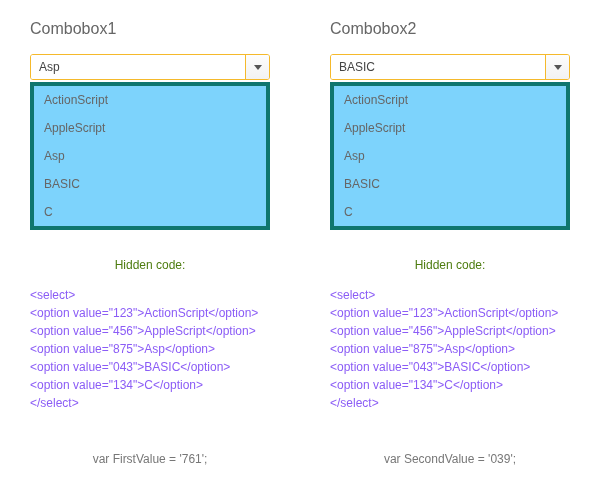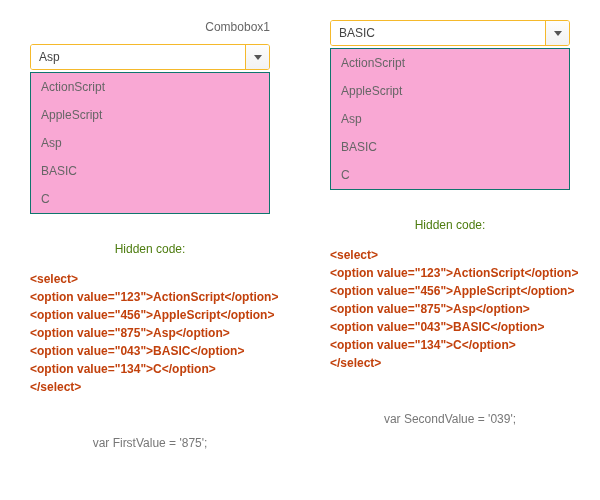--- a/index.html
+++ b/index.html
@@ -15,24 +15,24 @@
   }
   .columns {
     display: flex;
     gap: 60px;
   }
   .col {
     flex: 1;
     min-width: 0;
   }
   .title {
-    text-align: right;
+    text-align: left;
     color: #666;
-    font-size: 12px;
-    margin-bottom: 10px;
+    font-size: 16px;
+    margin-bottom: 16px;
   }
   .combo-wrap {
     position: relative;
     margin: 0 auto;
     width: 100%;
   }
   .combo {
     display: flex;
     border: 1px solid #f5b92b;
     border-radius: 3px;
@@ -54,42 +54,41 @@
     background: linear-gradient(#fdfdfd, #f2f2f2);
     border-left: 1px solid #f5b92b;
     display: flex;
     align-items: center;
     justify-content: center;
     cursor: pointer;
   }
   .combo-btn svg { display: block; }
   .dropdown {
     margin-top: 2px;
-    border: 1px solid #0f766e;
-    background: #f9a8d4;
+    border: 4px solid #0f766e;
+    background: #7dd3fc;
   }
   .dropdown-item {
     padding: 7px 10px;
     color: #666;
     cursor: pointer;
     font-size: 12px;
   }
   .hidden-label {
     text-align: center;
     color: #4d7c0f;
     margin: 28px 0 14px 0;
     font-size: 12px;
   }
   .code {
     font-family: Arial, sans-serif;
     font-size: 12px;
-    color: #c2410c;
+    color: #8b5cf6;
     line-height: 1.5;
     white-space: pre;
-    font-weight: bold;
   }
   .var-line {
     text-align: center;
     color: #777;
     font-size: 12px;
     margin-top: 40px;
   }
 </style>
 </head>
 <body>
@@ -118,24 +117,25 @@
       </div>
     </div>
     <div class="hidden-label">Hidden code:</div>
     <div class="code">&lt;select&gt;
 &lt;option value="123"&gt;ActionScript&lt;/option&gt;
 &lt;option value="456"&gt;AppleScript&lt;/option&gt;
 &lt;option value="875"&gt;Asp&lt;/option&gt;
 &lt;option value="043"&gt;BASIC&lt;/option&gt;
 &lt;option value="134"&gt;C&lt;/option&gt;
 &lt;/select&gt;</div>
-    <div class="var-line">var FirstValue = '875';</div>
+    <div class="var-line">var FirstValue = '761';</div>
   </div>
 
   <div class="col">
+    <div class="title">Combobox2</div>
     <div class="combo-wrap">
       <div class="combo">
         <input class="combo-input" value="BASIC" style="">
         <div class="combo-btn">
           <span>
             <svg width="8" height="5" viewBox="0 0 8 5">
                 <path d="M0 0 L8 0 L4 5 Z" fill="#555"></path>
               </svg>
           </span>
         </div>

